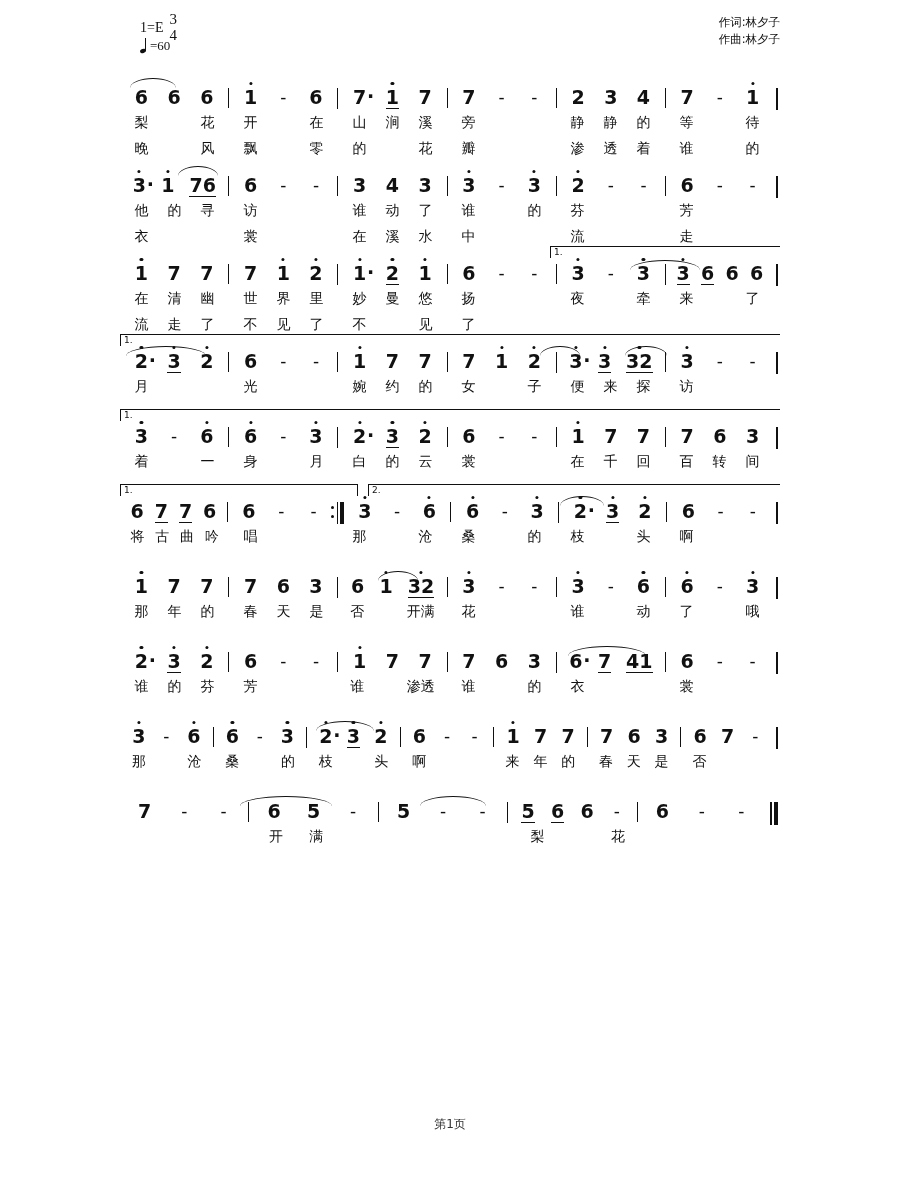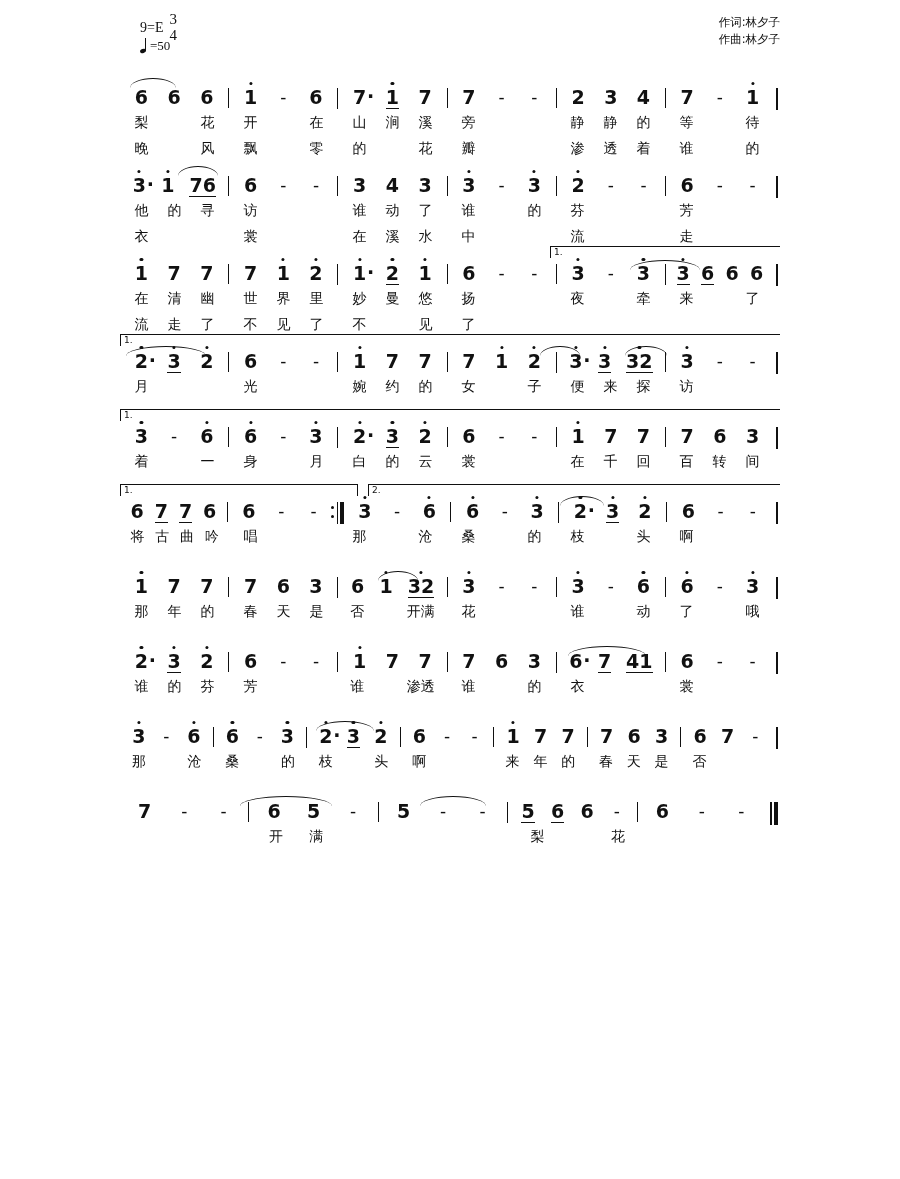--- a/index.html
+++ b/index.html
@@ -282,29 +282,29 @@
   }
 </style>
 </head>
 <body>
 
 <div class="sheet">
 
 
   <div class="header-row">
     <div class="keysig">
-      <span class="kk">9=E</span>
+      <span class="kk">1=E</span>
       <span class="meter">
         <span class="num">3</span>
         <span class="den">4</span>
       </span>
     </div>
     <div class="tempo">
       <span class="quarter-note"></span>
-      <span>=50</span>
+      <span>=60</span>
     </div>
     <div class="credits">
       <div>作词:林夕子</div>
       <div>作曲:林夕子</div>
     </div>
   </div>
 
   <div class="systems" id="systems">
       <div class="system tall">
         <div class="measures">
@@ -1117,13 +1117,14 @@
             <span class="syl"></span>
             <span class="syl"></span>
           </div>
           <div style="width: 6px;"></div>
         </div>
         <div class="slur" style="left: 120px; width: 92px; top: 8px;"></div>
         <div class="slur" style="left: 300px; width: 66px; top: 8px;"></div>
       </div>
     </div>
 
+  <div class="page-footer">第1页</div>
 </div>
 
 </body></html>

